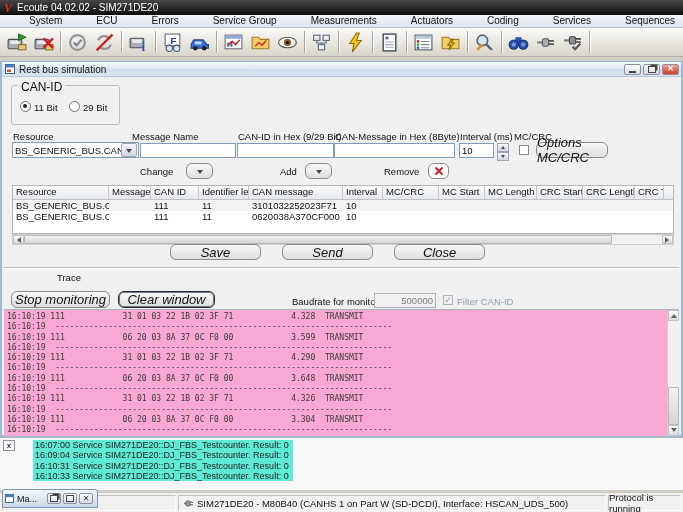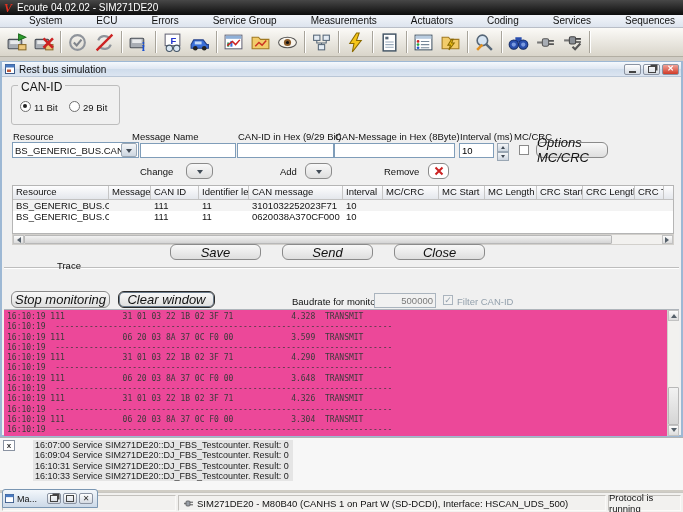--- a/index.html
+++ b/index.html
@@ -78,31 +78,31 @@
   .hscroll{height:11px;background:#f2f1ef;border:1px solid #d2d0cc;box-sizing:border-box;display:flex;}
   .sbtn{width:11px;height:100%;background:linear-gradient(#fcfcfc,#dcdcdc);border:1px solid #c2c2c2;
         box-sizing:border-box;display:flex;align-items:center;justify-content:center;}
   .tri-l{width:0;height:0;border:3px solid transparent;border-right:4px solid #55606a;margin-right:2px;}
   .tri-r{width:0;height:0;border:3px solid transparent;border-left:4px solid #55606a;margin-left:2px;}
   .tri-u{width:0;height:0;border:3px solid transparent;border-bottom:4px solid #55606a;margin-bottom:2px;}
   .tri-d{width:0;height:0;border:3px solid transparent;border-top:4px solid #55606a;margin-top:2px;}
   .thumb{background:linear-gradient(#f2f2f2,#d5d5d5);border:1px solid #b8b8b8;box-sizing:border-box;border-radius:1px;}
   .hr{height:1px;background:#bdbdbd;box-shadow:0 1px 0 #fff;}
   
-  .tracelog{background:#ec4899;border-top:1px solid #aeb4ba;box-sizing:border-box;overflow:hidden;}
+  .tracelog{background:#f9a8d4;border-top:1px solid #aeb4ba;box-sizing:border-box;overflow:hidden;}
   .tline{white-space:pre;font-family:"DejaVu Sans Mono",monospace;font-size:8px;line-height:10.3px;
          color:#3a3a3a;padding-left:3px;}
   .vscroll{width:12px;background:#f2f1ef;border-left:1px solid #d2d0cc;box-sizing:border-box;
            display:flex;flex-direction:column;}
   .vscroll .sbtn{width:100%;height:11px;}
   
   .output{top:437px;left:0;width:683px;height:53px;background:#f7f7f7;border-top:1px solid #b2b2b2;box-sizing:border-box;}
   .xbtn{position:absolute;left:3px;top:2px;width:12px;height:11px;border:1px solid #8a93a2;background:#fff;
         font-size:8px;line-height:9px;text-align:center;font-weight:bold;color:#333;box-sizing:border-box;}
-  .oline{margin-left:33px;height:10.3px;line-height:10.3px;font-size:9px;color:#222;background:#e5e5e5;
+  .oline{margin-left:33px;height:10.3px;line-height:10.3px;font-size:9px;color:#222;background:#5eead4;
          width:fit-content;padding:0 4px 0 2px;white-space:nowrap;}
   
   .statusbar{top:492px;left:0;width:683px;height:20px;background:#f2f1ef;border-top:1px solid #c9c7c2;
              box-sizing:border-box;display:flex;align-items:stretch;font-size:9.5px;}
   .scell{border:1px solid;border-color:#c3c1bd #fbfaf8 #fbfaf8 #c3c1bd;margin:2px 0 1px 2px;
          display:flex;align-items:center;box-sizing:border-box;}
   
   .minwin{top:489px;left:2px;width:96px;height:19px;box-sizing:border-box;border:1px solid #7a96b2;
           border-radius:3px 3px 0 0;background:linear-gradient(#f3f7fb,#ccd9e8);
           display:flex;align-items:center;padding:0 2px;font-size:9px;}
@@ -410,21 +410,21 @@
         <span class="tri-r"></span>
       </span>
   </div>
 
   <div class="abs btn" style="left:168px;top:182px;width:91px;height:16px;">Save</div>
   <div class="abs btn" style="left:280px;top:182px;width:91px;height:16px;">Send</div>
   <div class="abs btn u-first" style="left:392px;top:182px;width:91px;height:16px;">Close</div>
 
   <div class="abs hr" style="left:2px;top:205px;width:675px;"></div>
 
-  <span class="abs lbl" style="left:55px;top:198px;">Trace</span>
+  <span class="abs lbl" style="left:55px;top:210px;">Trace</span>
   <div class="abs btn" style="left:9px;top:229px;width:99px;height:17px;">Stop monitoring</div>
   <div class="abs btn default u-first" style="left:116px;top:229px;width:97px;height:17px;">Clear window</div>
   <span class="abs lbl" style="left:290px;top:234px;">Baudrate for monitoring:</span>
   <div class="abs field" style="left:372px;top:231px;width:62px;background:#f1f1f1;color:#7a7a7a;text-align:right;line-height:13px;border-color:#aab4be;">500000</div>
   <span class="abs chk dis" style="left:441px;top:233px;">✓</span>
   <span class="abs lbl" style="left:455px;top:234px;color:#93a0ac;">Filter CAN-ID</span>
 
   <div class="abs tracelog" style="left:2px;top:247px;width:675px;height:127px;display:flex;">
     <div style="flex:1;overflow:hidden;padding-top:2px;">
       <div class="tline">16:10:19 111            31 01 03 22 1B 02 3F 71            4.328  TRANSMIT</div>

